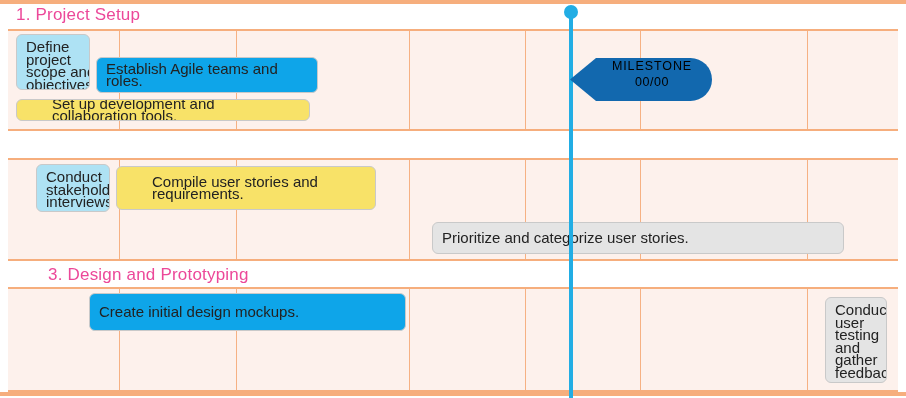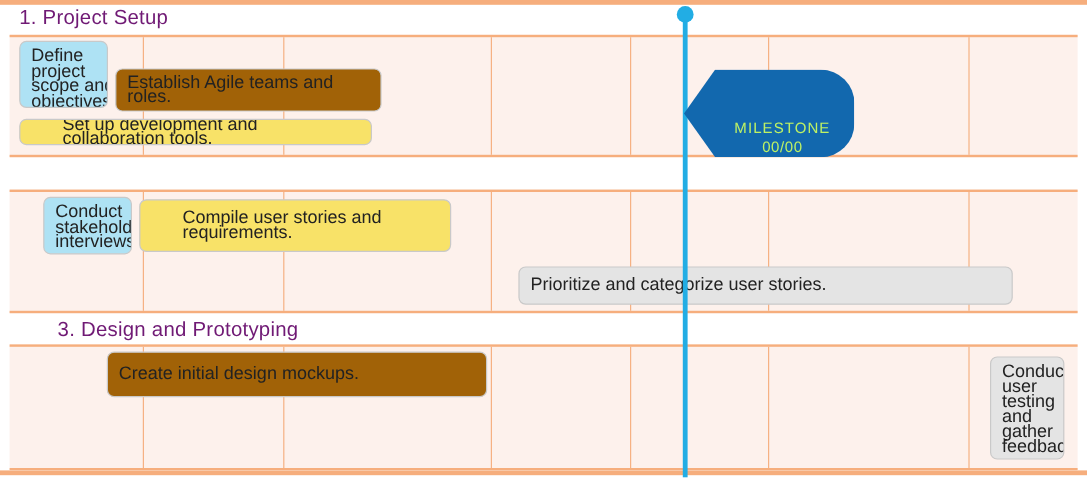--- a/index.html
+++ b/index.html
@@ -23,21 +23,21 @@
   .edge-rule.top{top:0;}
   .edge-rule.bottom{top:392px;}
 
   
   .phase-title{
     position:absolute;
     left:16px;
     font-size:17px;
     font-weight:400;
     letter-spacing:.2px;
-    color:#701a75;
+    color:#ec4899;
     white-space:nowrap;
     line-height:20px;
   }
 
   
   .lane{
     position:absolute;
     left:8px;
     width:890px;
     background:#FDF1EC;
@@ -65,21 +65,21 @@
     font-size:15px;
     color:#222222;
     line-height:12.5px;
     padding:6px 9px;
     display:flex;
     align-items:center;
     overflow:hidden;
   }
   .task.multiline{align-items:flex-start;}
   .task.blue  {background:#AEE2F4;}
-  .task.pink  {background:#a16207;}
+  .task.pink  {background:#0ea5e9;}
   .task.yellow{background:#F8E268;padding-left:35px;}
   .task.gray  {background:#E4E4E4;}
   .task.orange{background:#F7B686;}
 
   
   .timeline-marker{
     position:absolute;
     width:4px;
     background:#22ADE4;
     left:569px;
@@ -91,29 +91,29 @@
     left:564px;top:5px;
     width:14px;height:14px;
     border-radius:50%;
     background:#22ADE4;
   }
 
   
   .milestone{
     position:absolute;
     left:570px;top:58px;
-    width:142px;height:73px;
+    width:142px;height:43px;
     background:#1268AE;
-    color:#bef264;
+    color:#000000;
     border-radius:0 28px 28px 0;
     clip-path:polygon(0% 50%, 26px 0%, 100% 0%, 100% 100%, 26px 100%);
     display:flex;
     flex-direction:column;
     align-items:center;
-    justify-content:flex-end;
+    justify-content:flex-start;
     text-align:center;
     font-size:12.5px;
     letter-spacing:.9px;
     line-height:16px;
     padding-left:22px;
     box-sizing:border-box;
   }
   .milestone .ms-date{letter-spacing:.5px;}
 </style>
 </head>

